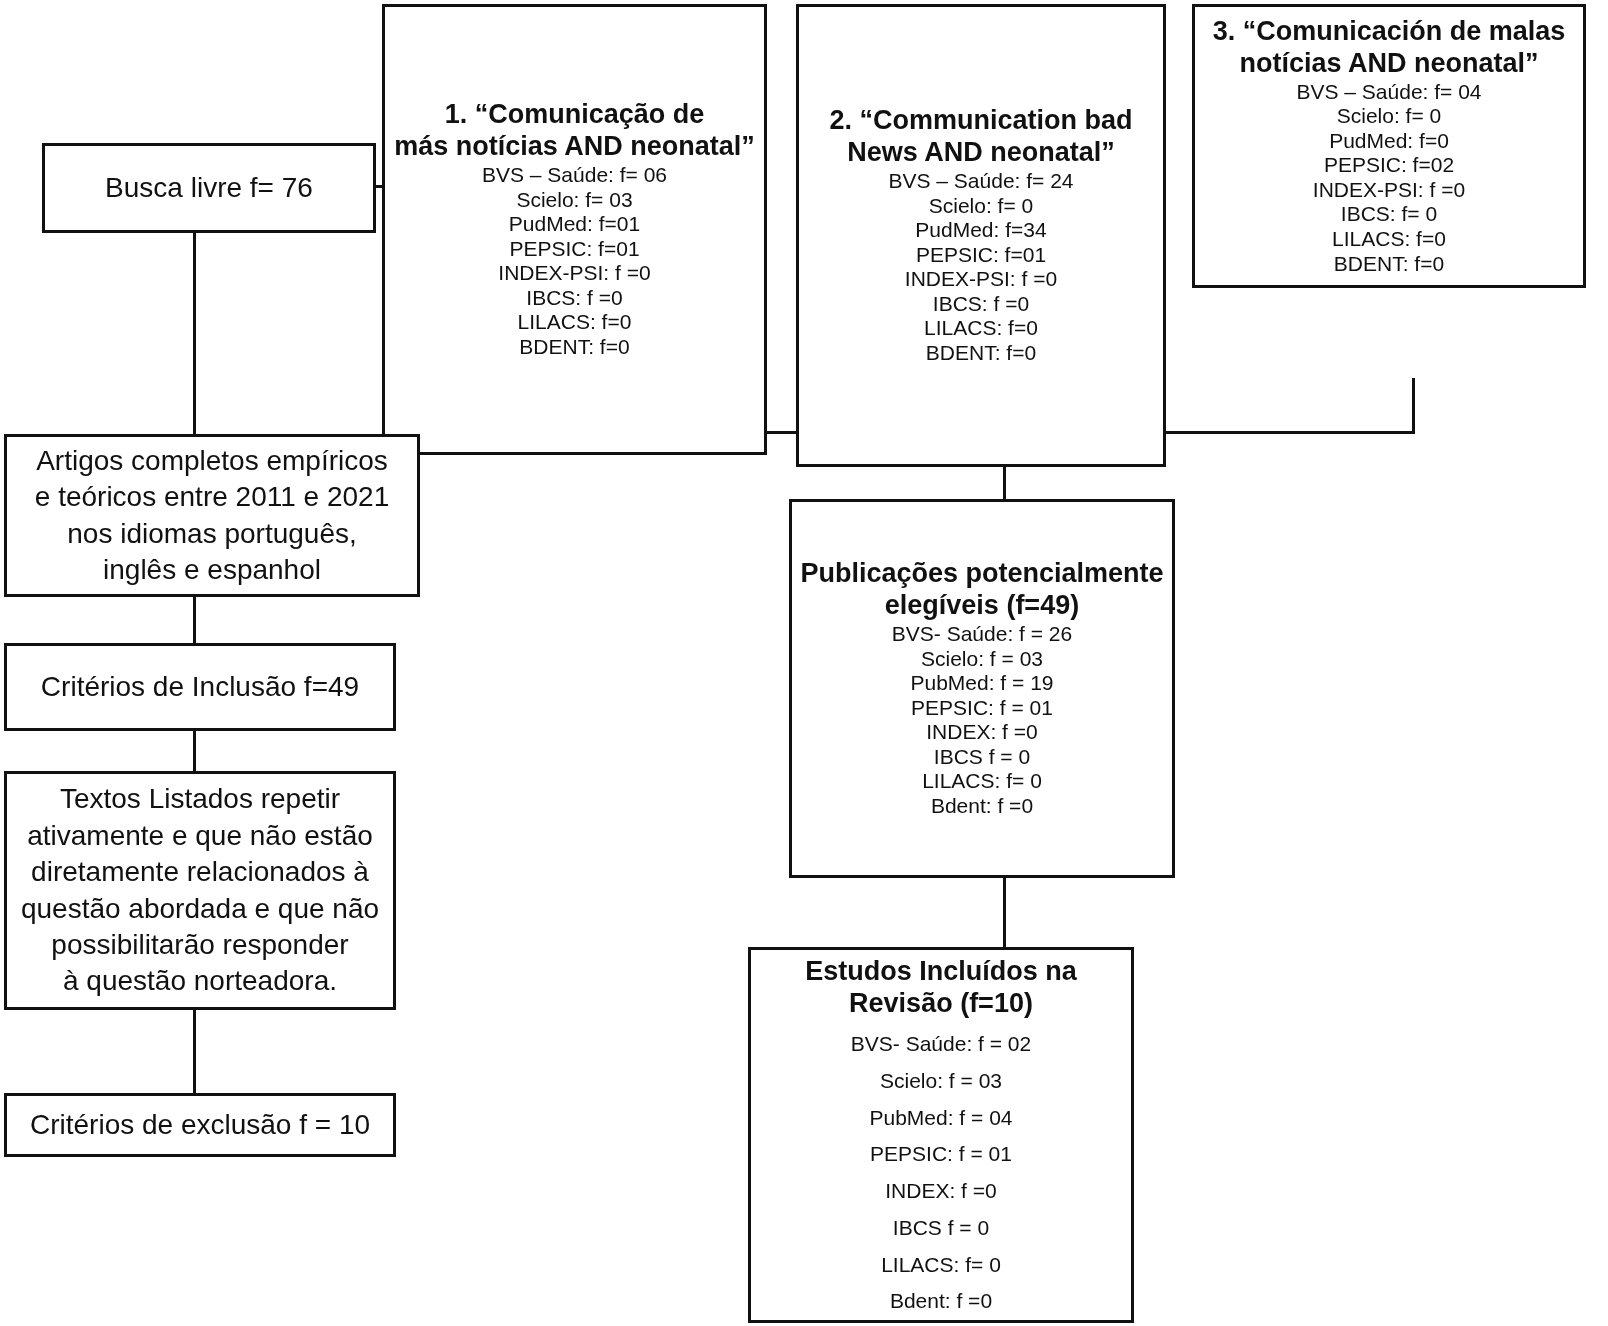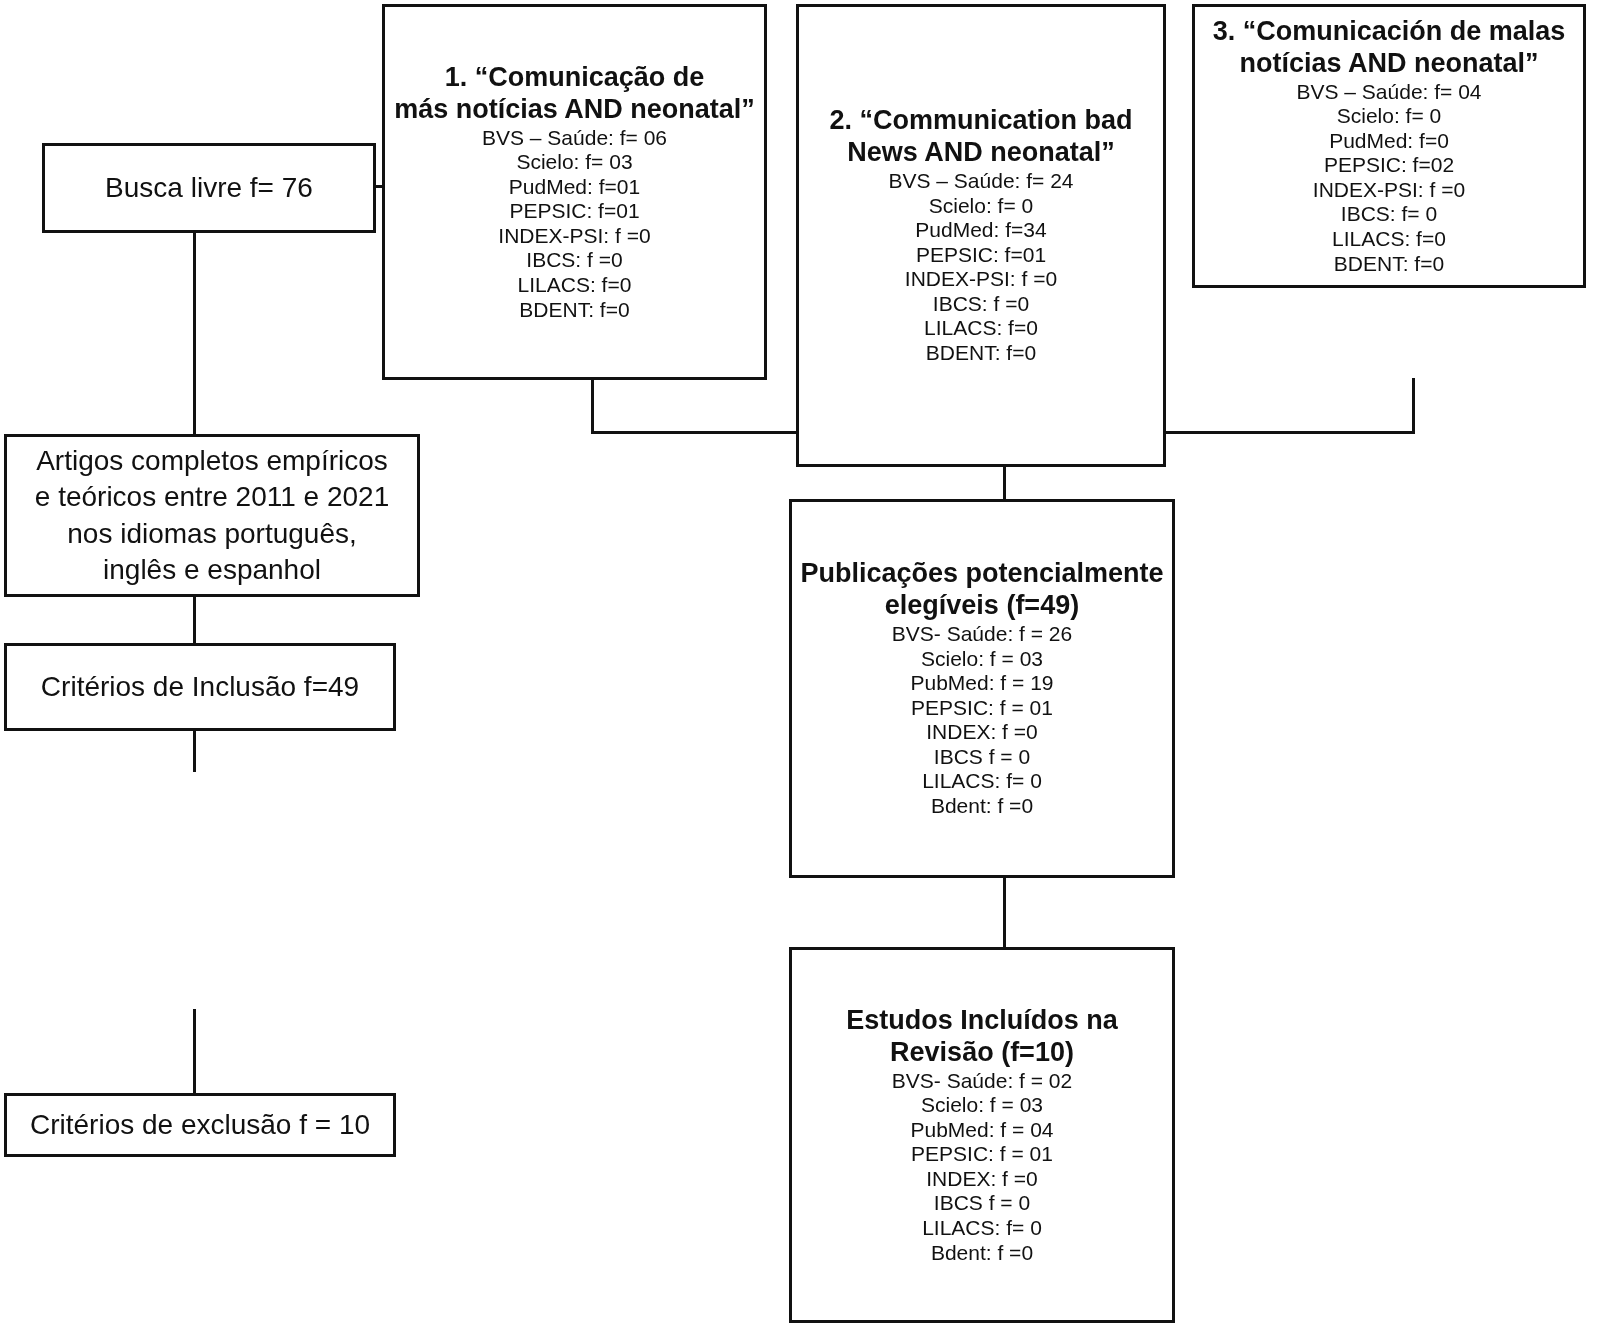--- a/index.html
+++ b/index.html
@@ -71,21 +71,21 @@
   <div class="conn v" style="left:591px; top:378px; height:56px;"></div>
   <div class="conn v" style="left:1003px; top:378px; height:56px;"></div>
   <div class="conn v" style="left:1412px; top:378px; height:56px;"></div>
 
   <div class="conn h" style="left:591px; top:431px; width:824px;"></div>
 
   <div class="conn v" style="left:1003px; top:431px; height:70px;"></div>
 
   <div class="conn v" style="left:1003px; top:877px; height:72px;"></div>
 
-  <div class="box" style="left:382px; top:4px; width:385px; height:376px;">
+  <div class="box" style="left:382px; top:4px; width:385px; height:451px;">
     <div class="ttl">1. “Comunicação de
 más notícias AND neonatal”</div>
     <div class="line">BVS – Saúde: f= 06</div>
     <div class="line">Scielo: f= 03</div>
     <div class="line">PudMed: f=01</div>
     <div class="line">PEPSIC: f=01</div>
     <div class="line">INDEX-PSI: f =0</div>
     <div class="line">IBCS: f =0</div>
     <div class="line">LILACS: f=0</div>
     <div class="line">BDENT: f=0</div>
@@ -125,39 +125,47 @@
     <div class="plain">Artigos completos empíricos
 e teóricos entre 2011 e 2021
 nos idiomas português,
 inglês e espanhol</div>
   </div>
 
   <div class="box" style="left:4px; top:643px; width:392px; height:88px;">
     <div class="plain">Critérios  de Inclusão f=49</div>
   </div>
 
+  <div class="box" style="left:4px; top:771px; width:392px; height:239px;">
+    <div class="plain">Textos Listados repetir
+ativamente e que não estão
+diretamente relacionados à
+questão abordada e que não
+possibilitarão responder
+à questão norteadora.</div>
+  </div>
 
   <div class="box" style="left:4px; top:1093px; width:392px; height:64px;">
     <div class="plain">Critérios de exclusão f = 10</div>
   </div>
 
   <div class="box" style="left:789px; top:499px; width:386px; height:379px;">
     <div class="ttl">Publicações potencialmente
 elegíveis (f=49)</div>
     <div class="line">BVS- Saúde: f = 26</div>
     <div class="line">Scielo: f = 03</div>
     <div class="line">PubMed: f = 19</div>
     <div class="line">PEPSIC: f = 01</div>
     <div class="line">INDEX: f =0</div>
     <div class="line">IBCS f = 0</div>
     <div class="line">LILACS: f= 0</div>
     <div class="line">Bdent: f =0</div>
   </div>
 
-  <div class="box" style="left:789px; top:947px; width:386px; height:376px;">
+  <div class="box" style="left:748px; top:947px; width:386px; height:376px;justify-content:space-between;">
     <div class="ttl">Estudos Incluídos na
 Revisão (f=10)</div>
     <div class="line">BVS- Saúde: f = 02</div>
     <div class="line">Scielo: f = 03</div>
     <div class="line">PubMed: f = 04</div>
     <div class="line">PEPSIC: f = 01</div>
     <div class="line">INDEX: f =0</div>
     <div class="line">IBCS f = 0</div>
     <div class="line">LILACS: f= 0</div>
     <div class="line">Bdent: f =0</div>

